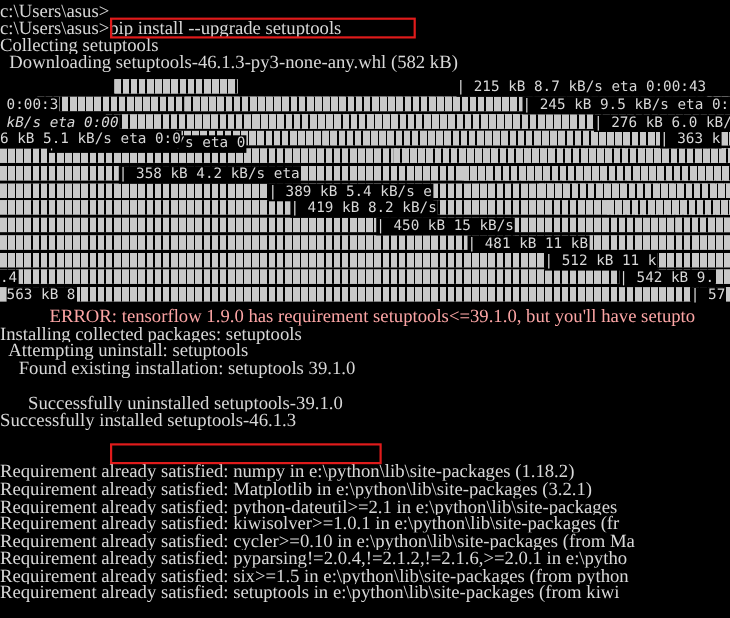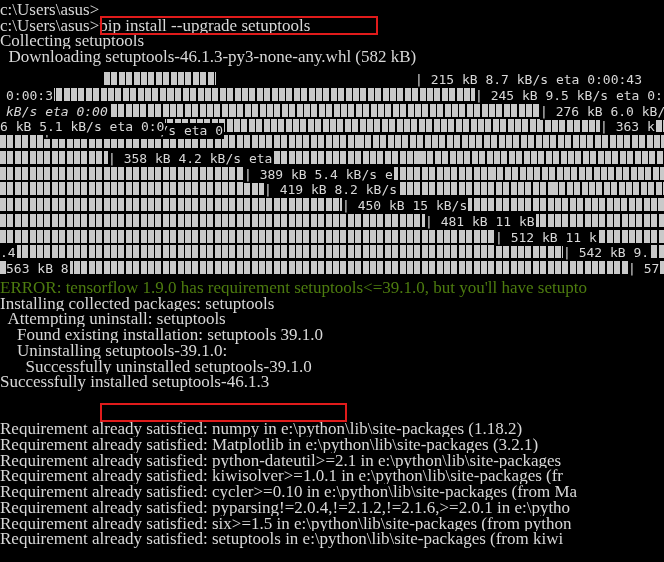--- a/index.html
+++ b/index.html
@@ -16,21 +16,21 @@
   .line{
     position:absolute;left:0;
     white-space:pre;
     font-size:17px;
     line-height:15.7px;
     letter-spacing:0px;
     color:#d8d8d8;
     font-family:Liberation Serif, serif;
     z-index:3;
   }
-  .line.err{color:#4d7c0f;}
+  .line.err{color:#fca5a5;margin-left:45px;}
   .line.padbg{background:#000;}
   .pbar{
     position:absolute;top:1px;height:13px;
     background:#c9c9c9;
     background-image:repeating-linear-gradient(
        to right,
        #c9c9c9 0px, #c9c9c9 6px,
        #000 6px, #000 7.4px);
     z-index:2;
   }
@@ -98,21 +98,20 @@
 
   <div class="line padbg" style="top:2px">c:\Users\asus&gt;</div>
   <div class="line padbg" style="top:17.7px"><span>c:\Users\asus&gt;</span><span>pip install --upgrade setuptools</span></div>
   <div class="line padbg" style="top:33.4px">Collecting setuptools</div>
   <div class="line padbg" style="top:49.1px">  Downloading setuptools-46.1.3-py3-none-any.whl (582 kB)</div>
 
   <div class="line err padbg" style="top:280px">ERROR: tensorflow 1.9.0 has requirement setuptools&lt;=39.1.0, but you'll have setupto</div>
   <div class="line padbg" style="top:295.7px">Installing collected packages: setuptools</div>
   <div class="line padbg" style="top:311.4px">  Attempting uninstall: setuptools</div>
   <div class="line padbg" style="top:327.1px">    Found existing installation: setuptools 39.1.0</div>
-  <div class="line padbg" style="top:342.8px">    Uninstalling setuptools-39.1.0:</div>
   <div class="line padbg" style="top:358.5px">      Successfully uninstalled setuptools-39.1.0</div>
   <div class="line padbg" style="top:374.2px">Successfully installed setuptools-46.1.3</div>
 
 
   <div class="line padbg" style="top:421.3px">Requirement already satisfied: numpy in e:\python\lib\site-packages (1.18.2)</div>
   <div class="line padbg" style="top:437px">Requirement already satisfied: Matplotlib in e:\python\lib\site-packages (3.2.1)</div>
   <div class="line padbg" style="top:452.7px">Requirement already satisfied: python-dateutil&gt;=2.1 in e:\python\lib\site-packages</div>
   <div class="line padbg" style="top:468.4px">Requirement already satisfied: kiwisolver&gt;=1.0.1 in e:\python\lib\site-packages (fr</div>
   <div class="line padbg" style="top:484.1px">Requirement already satisfied: cycler&gt;=0.10 in e:\python\lib\site-packages (from Ma</div>
   <div class="line padbg" style="top:499.8px">Requirement already satisfied: pyparsing!=2.0.4,!=2.1.2,!=2.1.6,&gt;=2.0.1 in e:\pytho</div>

